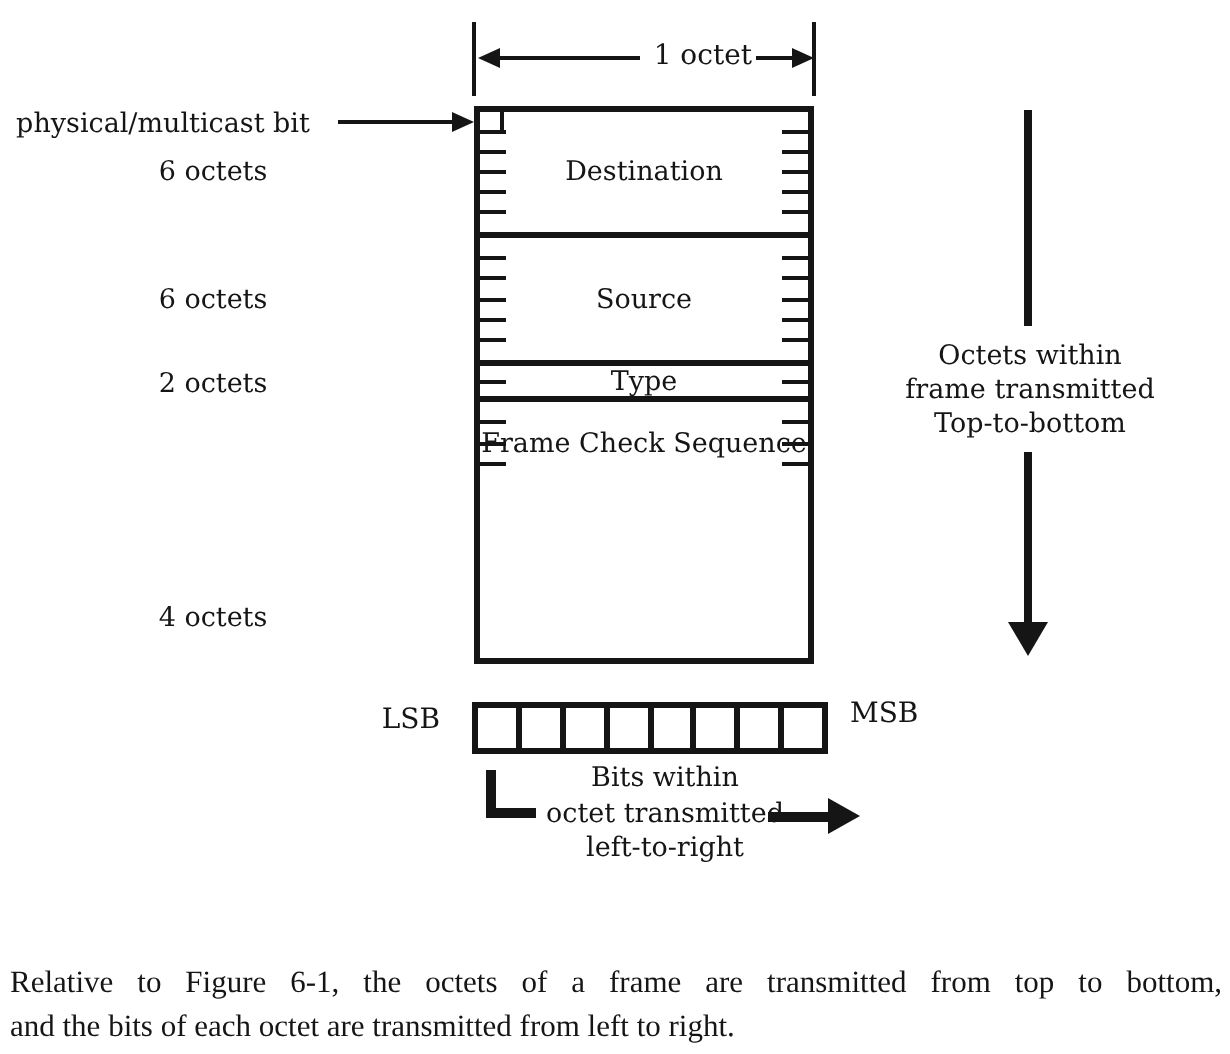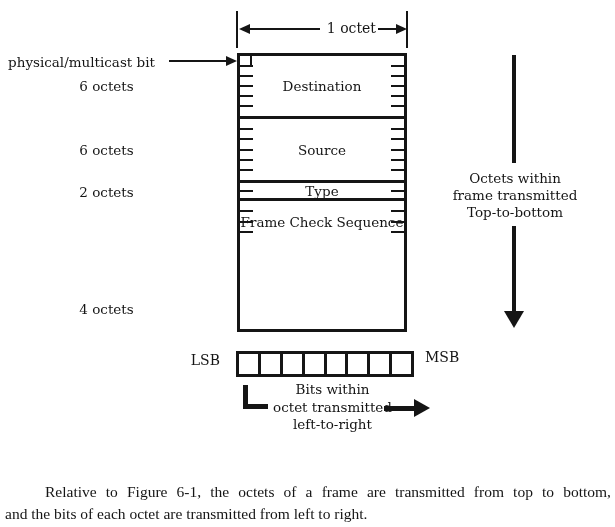--- a/index.html
+++ b/index.html
@@ -57,21 +57,21 @@
     text-align:center; font-size:13.5px; line-height:17.5px; }
   .barrow { position:absolute; left:384px; top:406px; width:32px; height:5px;
     background:var(--ink); }
   .barrow-head { position:absolute; left:414px; top:399px; width:0; height:0;
     border-top:9px solid transparent; border-bottom:9px solid transparent;
     border-left:16px solid var(--ink); }
   .caption { position:absolute; left:95px; top:444px; width:380;
     width:380px; text-align:center; font-size:13.5px; }
   .bodytext { position:absolute; left:5px; top:481px; width:606px;
     font-family:"Liberation Serif",serif; font-size:15.5px; line-height:22px; }
-  .bodytext .justify-full { text-align:justify; text-align-last:justify;margin-left:40px; }
+  .bodytext .justify-full { text-align:justify; text-align-last:justify; }
 </style>
 </head>
 <body>
 
 <div class="canvas">
 
   <div class="vbar" style="left:236px;top:11px;height:37px"></div>
   <div class="vbar" style="left:406px;top:11px;height:37px"></div>
   <div class="tri-left" style="left:239px;top:24px"></div>
   <div class="hline" style="left:249px;top:28px;width:71px"></div>

